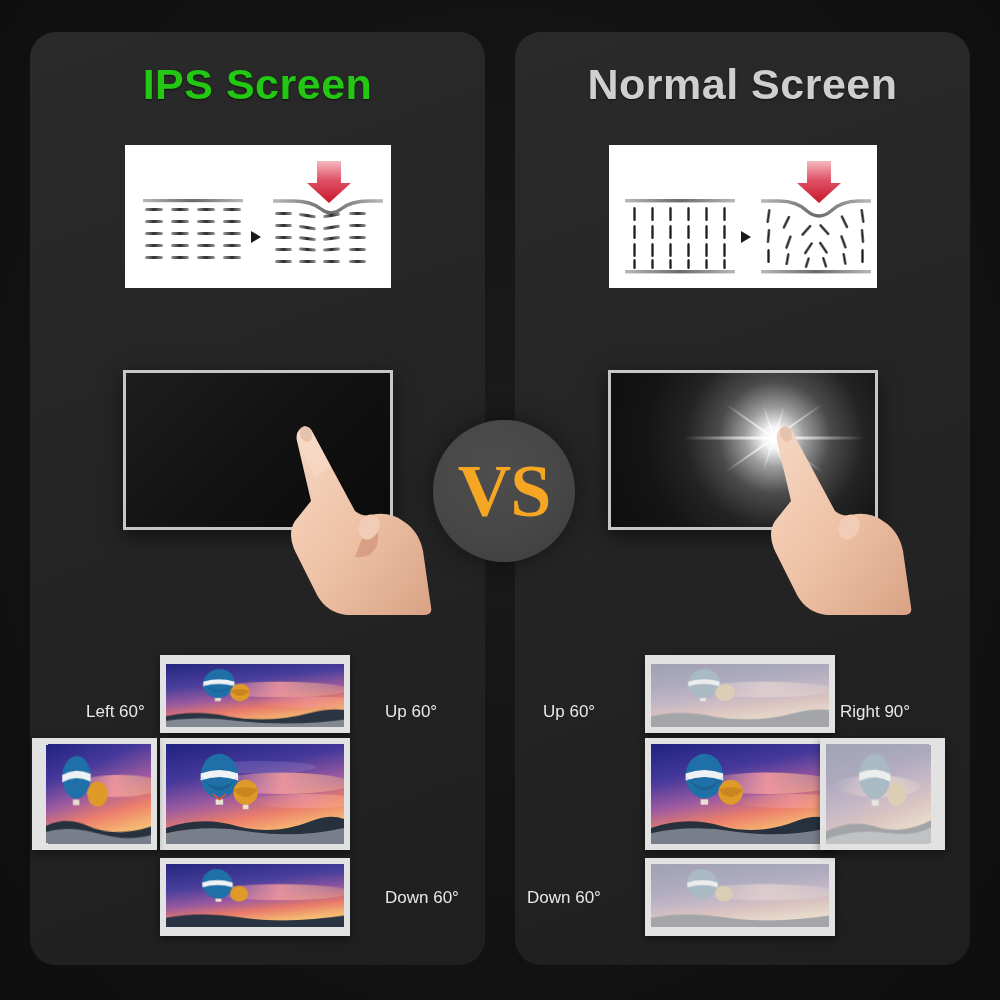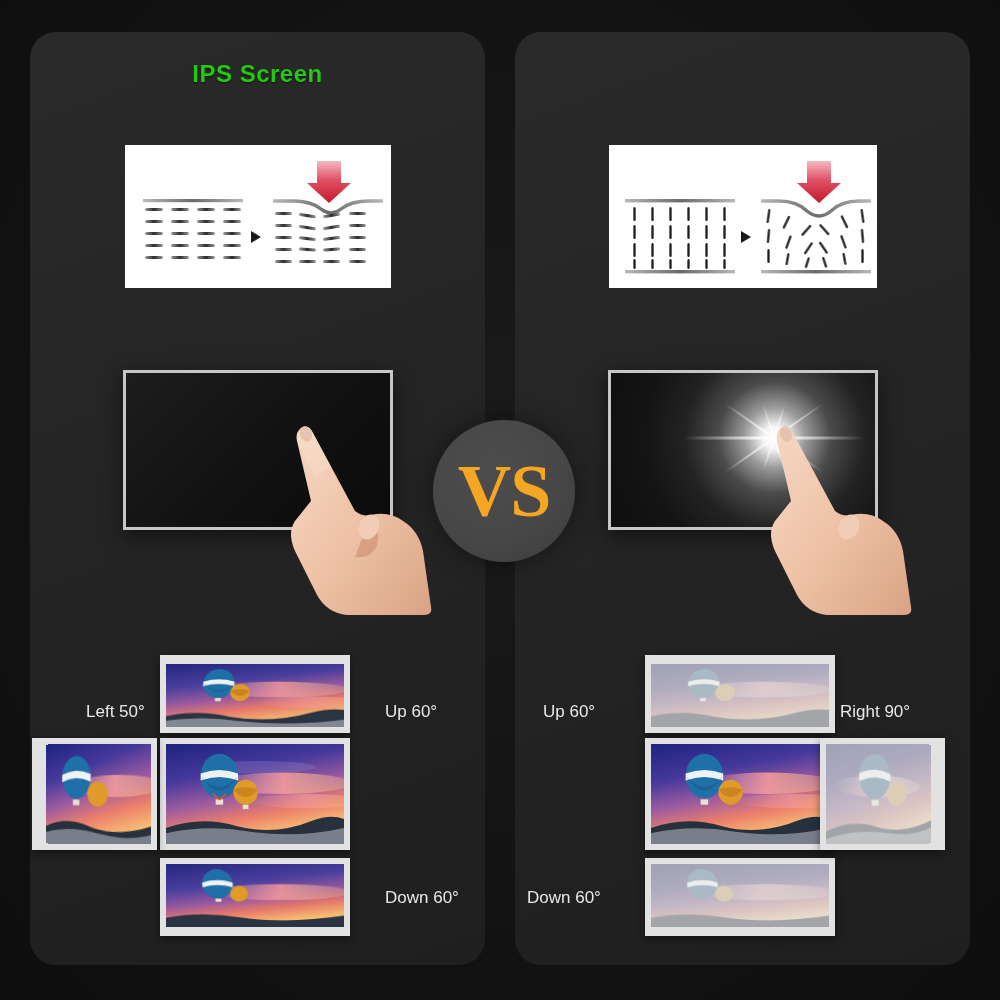--- a/index.html
+++ b/index.html
@@ -32,21 +32,21 @@
   .panel.left  { left: 30px; }
   .panel.right { left: 515px; }
 
   
   .panel-title {
     position: absolute;
     top: 28px;
     left: 0;
     width: 100%;
     text-align: center;
-    font-size: 24px;
+    font-size: 43px;
     font-weight: 700;
     letter-spacing: .5px;
   }
   .title-ips    { color: #22c811; text-shadow: 0 1px 2px rgba(0,0,0,.6); }
   .title-normal { color: #cfcfcf; text-shadow: 0 1px 2px rgba(0,0,0,.6); }
 
   
   .diagram-card {
     position: absolute;
     top: 113px;
@@ -412,28 +412,29 @@
           <g>
             <ellipse cx="40" cy="38" rx="18" ry="23" fill="#1f6fa8"></ellipse>
             <path d="M22 35 Q40 27 58 35 L58 43 Q40 35 22 43 Z" fill="#eef2f5"></path>
             <rect x="36" y="62" width="8" height="6" fill="#e8e0d0"></rect>
             <ellipse cx="66" cy="56" rx="12" ry="13" fill="#e09a28"></ellipse>
           </g>
         </svg>
           </div>
       </div>
 
-      <div class="angle-label lbl-left">Left 50°</div>
+      <div class="angle-label lbl-left">Left 60°</div>
       <div class="angle-label lbl-up-l">Up 60°</div>
       <div class="angle-label lbl-down-l">Down 60°</div>
     </div>
   </div>
 
   <div class="panel right">
 
+    <div class="panel-title title-normal">Normal Screen</div>
 
     <div class="diagram-card">
       <svg viewBox="0 0 268 143" preserveAspectRatio="none">
         <defs>
           <linearGradient id="barG" x1="0" y1="0" x2="1" y2="0">
             <stop offset="0" stop-color="#8e8e8e"></stop>
               <stop offset=".5" stop-color="#1f1f1f"></stop>
               <stop offset="1" stop-color="#8e8e8e"></stop>
           </linearGradient>
         </defs>

